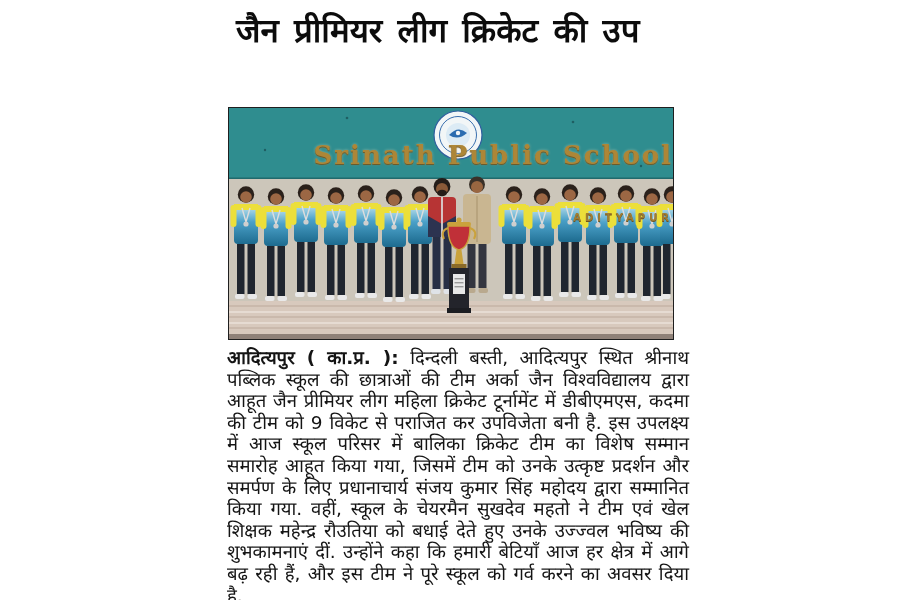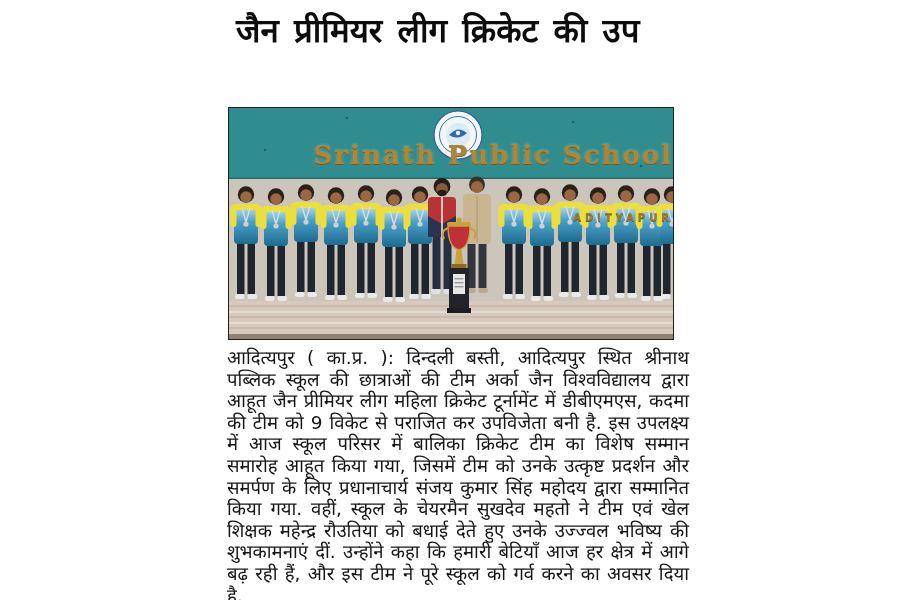--- a/index.html
+++ b/index.html
@@ -32,21 +32,21 @@
     text-shadow:0 1px 0 #6e5420;
     margin-top:40px;
   }
   
   .article{
     position:absolute;left:227px;top:347px;width:462px;
     font-size:18.5px;line-height:21.6px;color:#141414;
     text-align:justify;
     font-family:"DejaVu Sans","Liberation Serif",sans-serif;
   }
-  .dateline{font-weight:400;}
+  .dateline{font-weight:700;}
 </style>
 </head>
 <body>
 
 <div class="page">
 
   <div class="headline">
     <span class="hl-line">जैन प्रीमियर लीग क्रिकेट की उप</span>
   </div>
 

